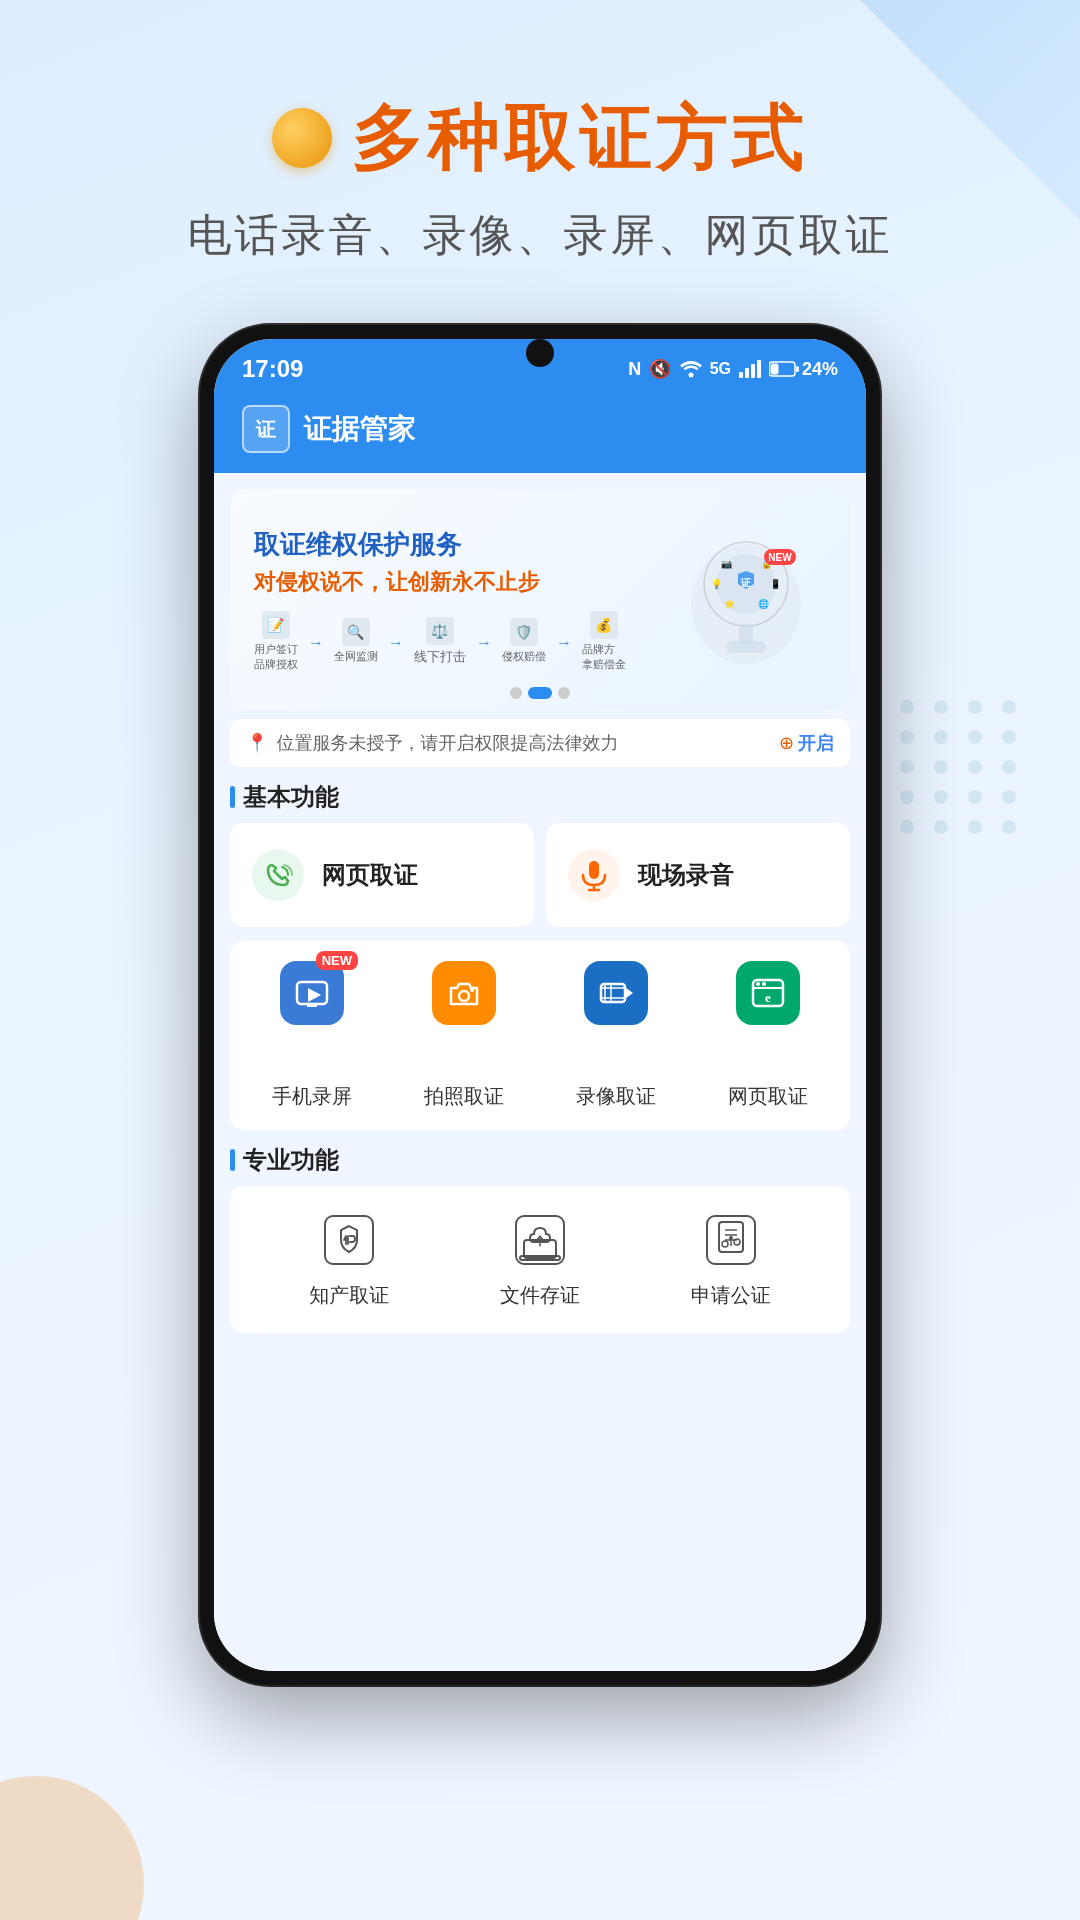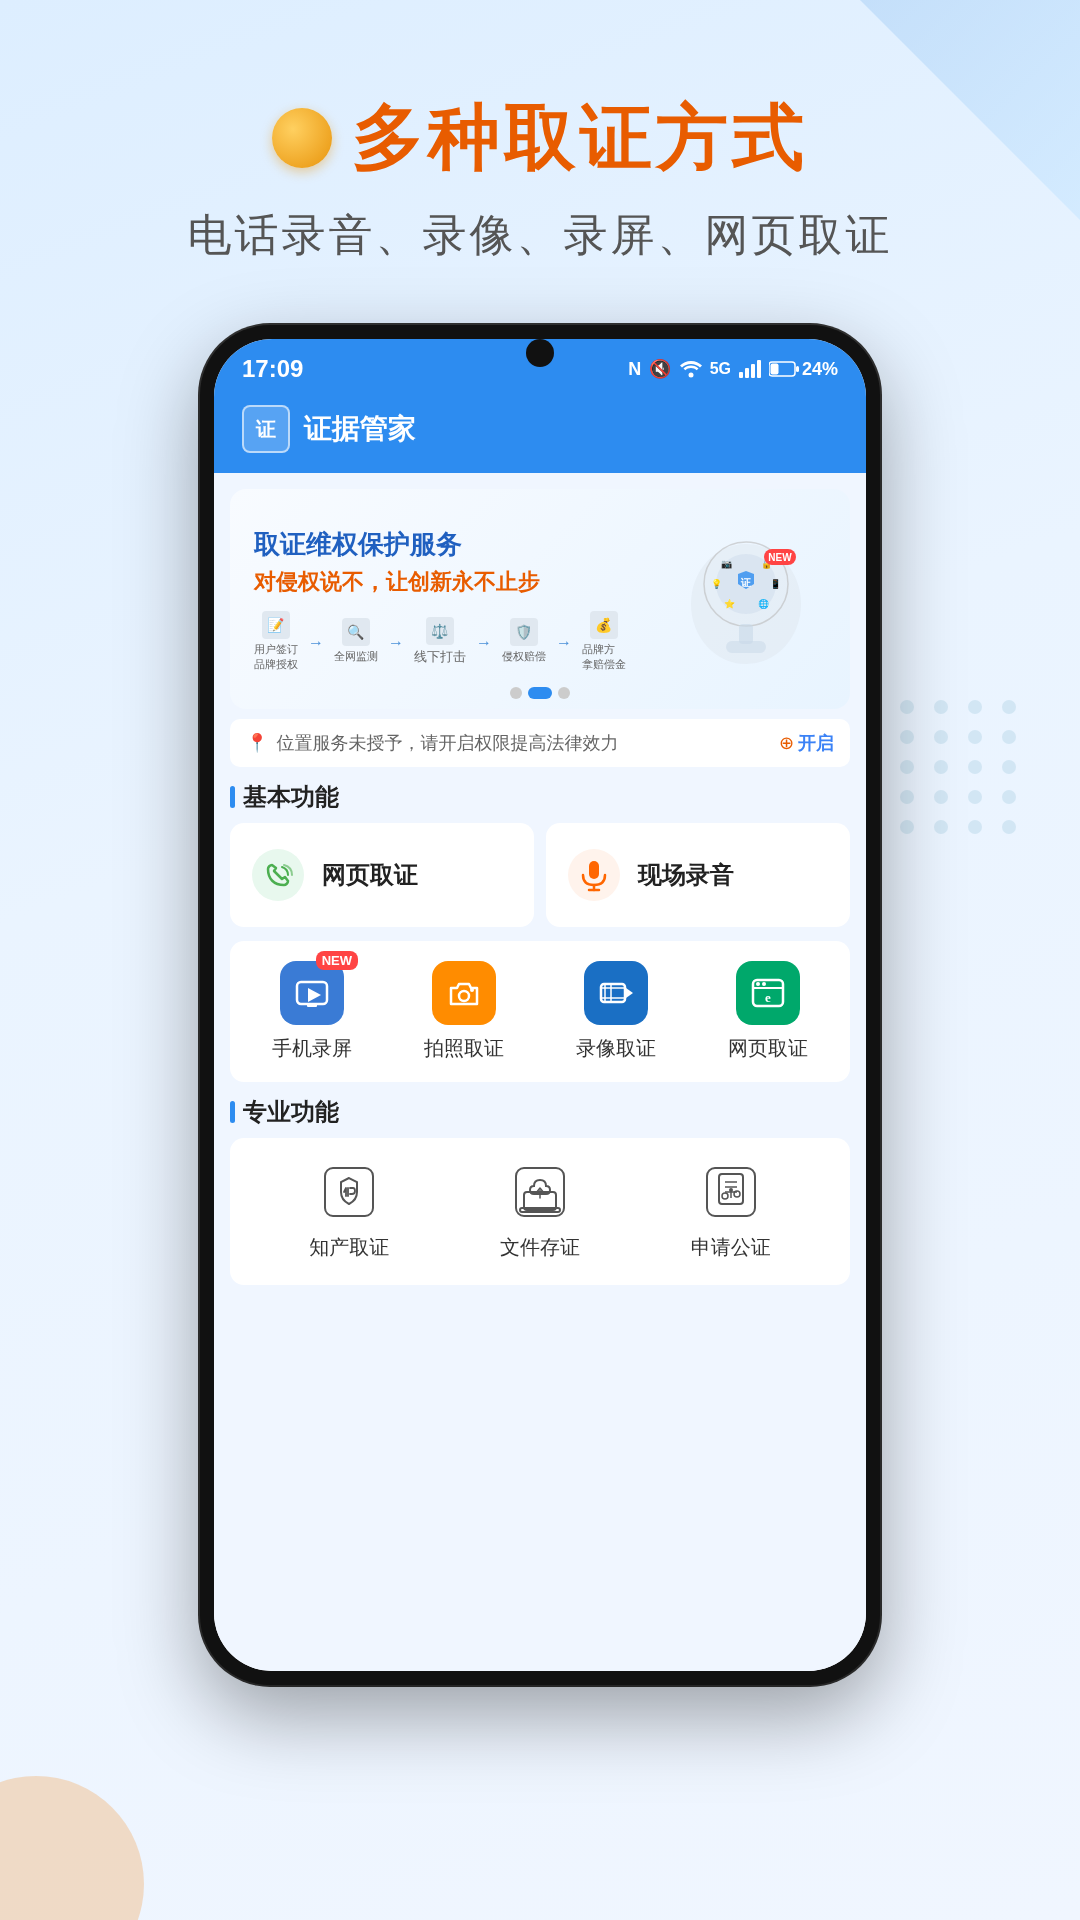--- a/index.html
+++ b/index.html
@@ -350,20 +350,21 @@
       color: white;
       font-size: 13px;
       font-weight: 700;
       padding: 2px 6px;
       border-radius: 8px;
     }
     .feature-item-label {
       font-size: 20px;
       color: #333;
       text-align: center;
+      margin-top: 48px;
     }
 
     
     .feature-row-3 {
       display: grid;
       grid-template-columns: repeat(3, 1fr);
       gap: 8px;
       background: white;
       border-radius: 14px;
       padding: 24px 28px;

